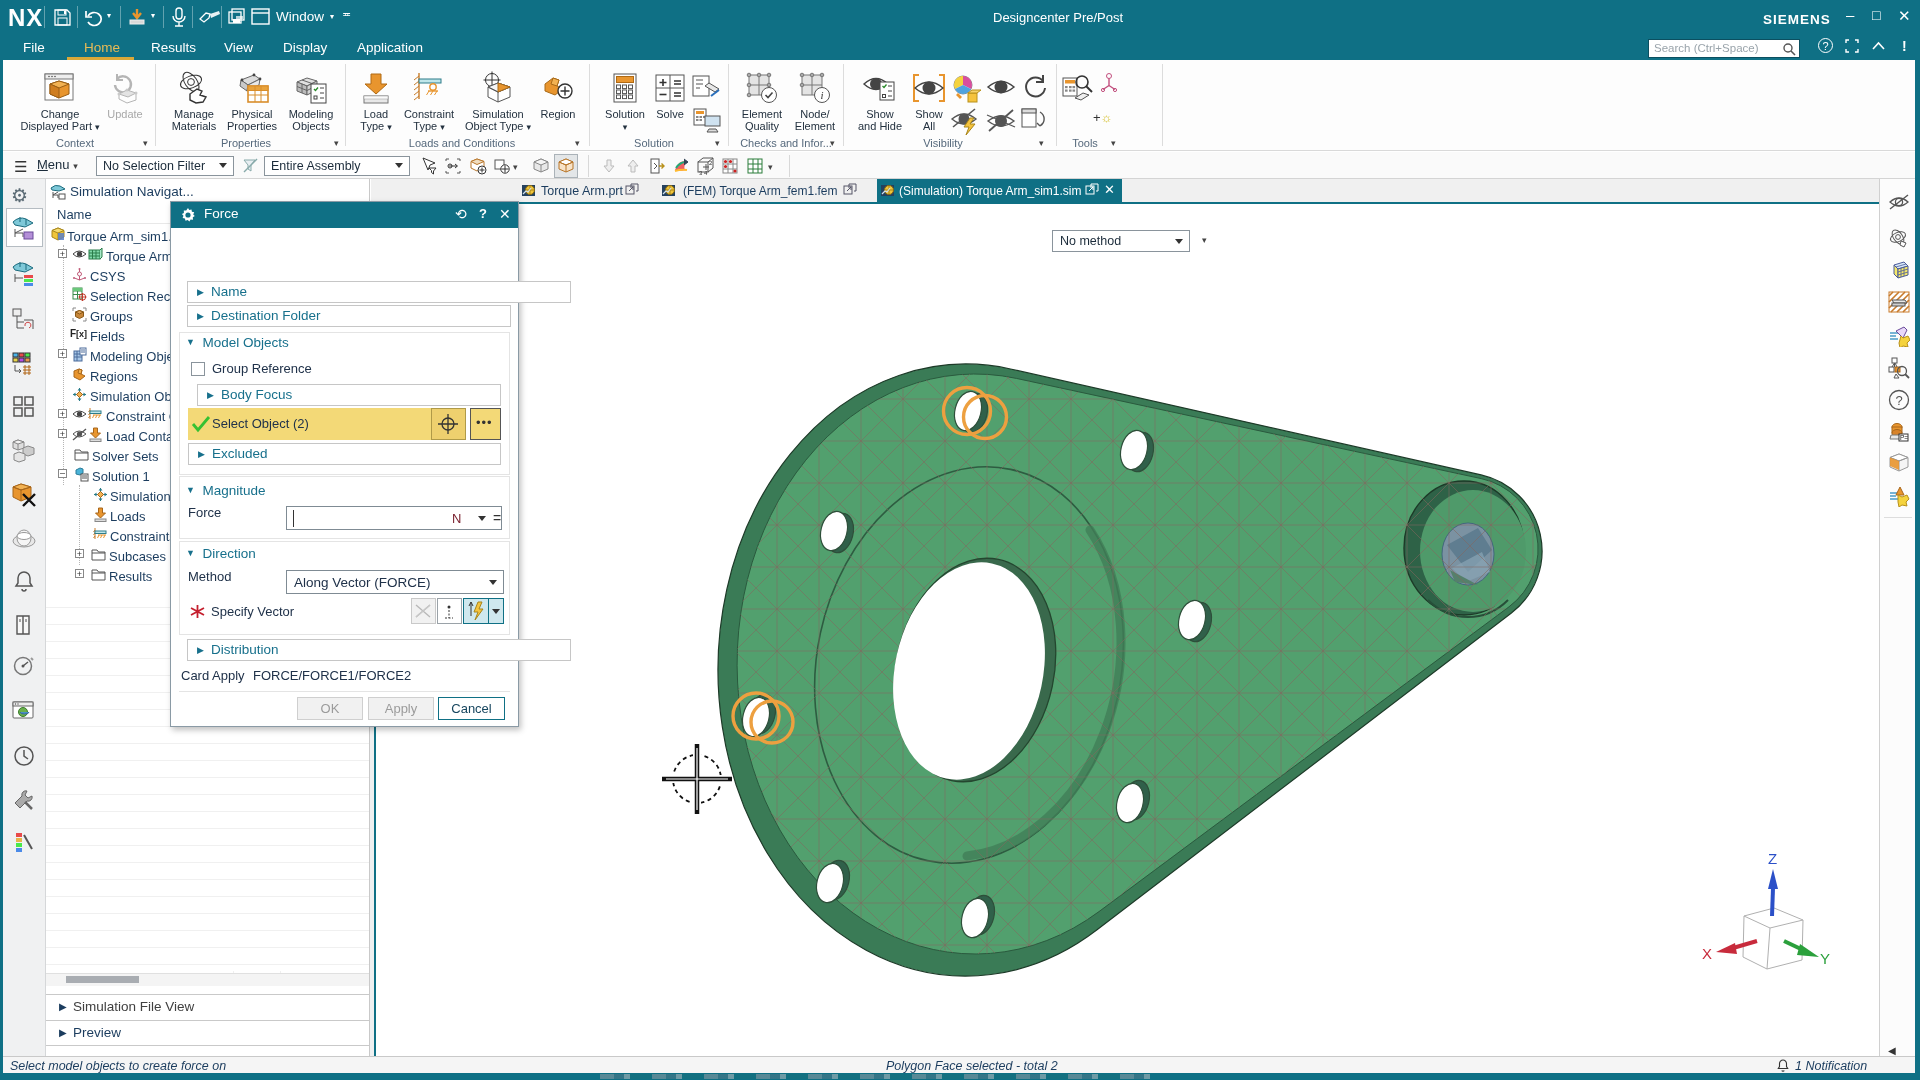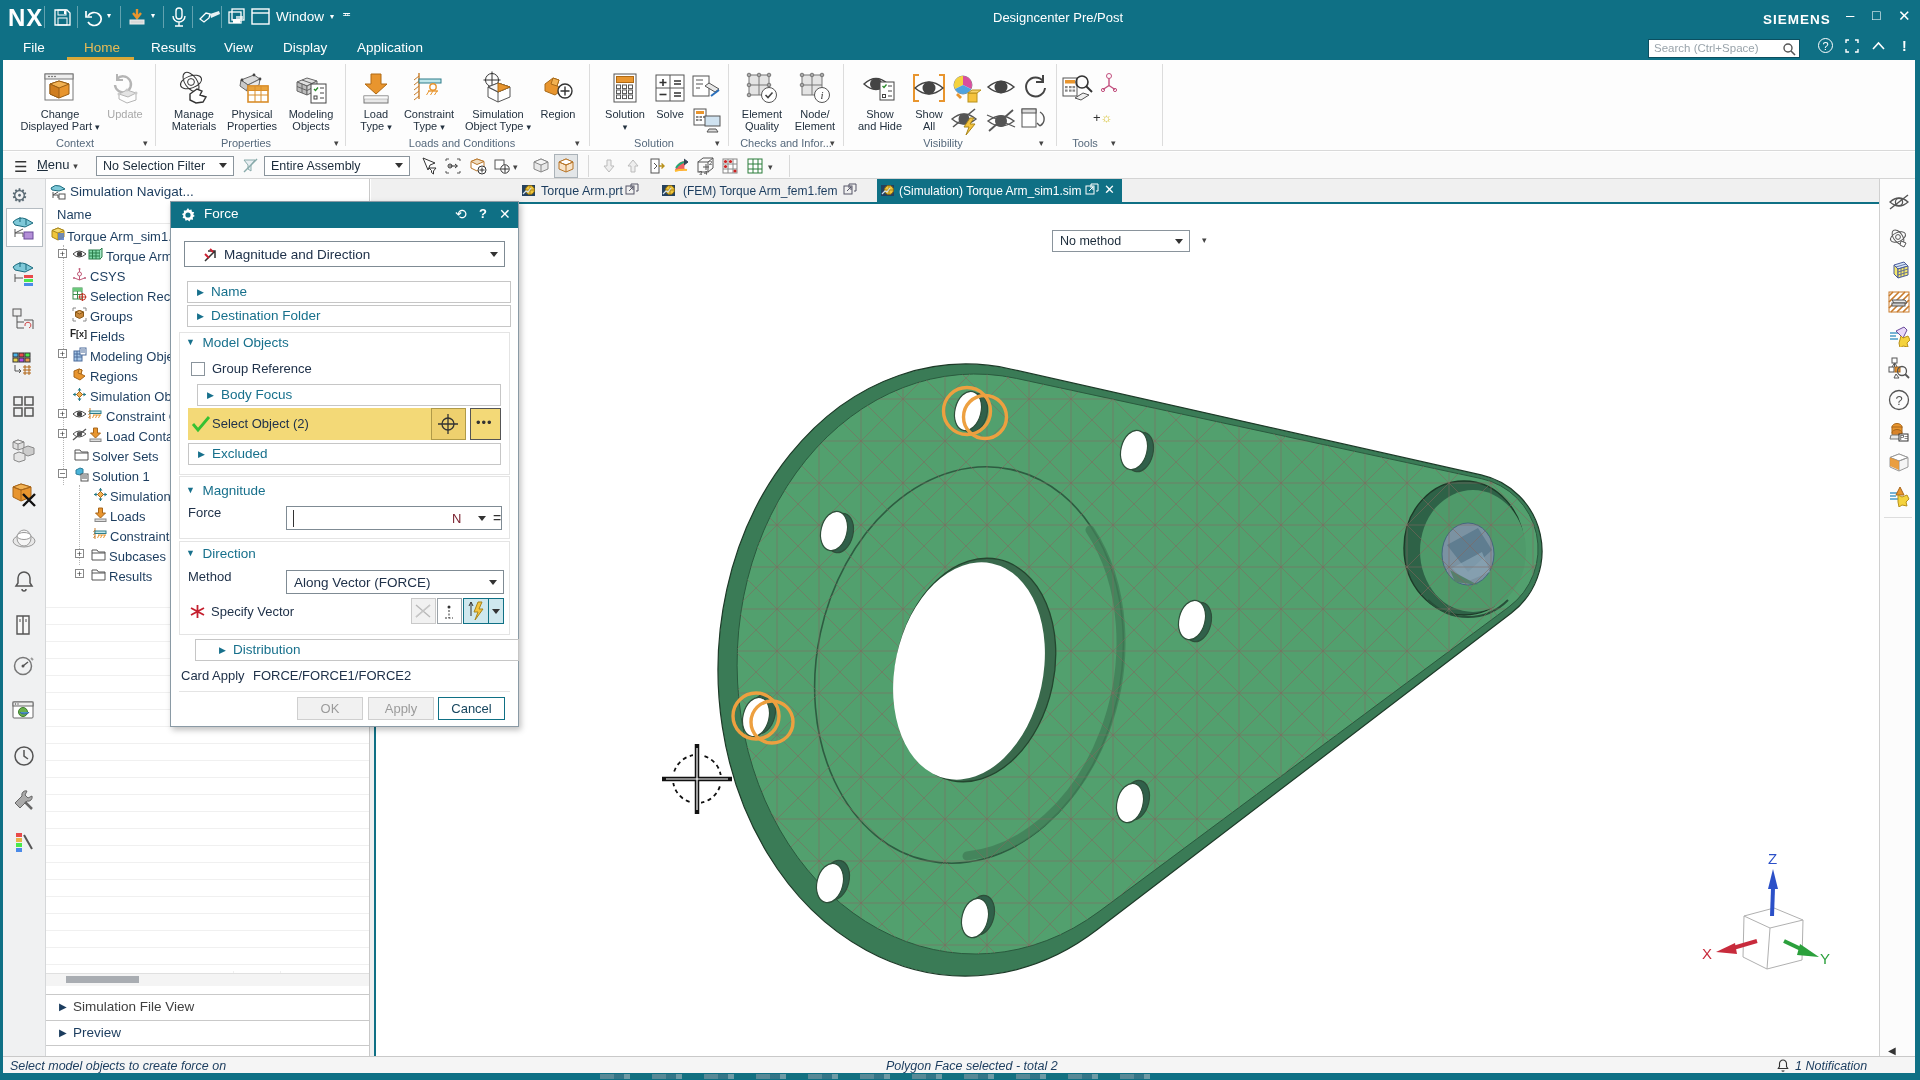--- a/index.html
+++ b/index.html
@@ -968,31 +968,22 @@
     <svg class="abs" style="left:9px;top:5px;" width="16" height="16" viewBox="0 0 16 16">
         <path d="M8 1 l1.2 2 l2.3 -0.6 l0.4 2.3 l2.3 0.6 l-1 2.1 l1.6 1.7 l-2 1.2 l0.2 2.4 l-2.4 -0.2 l-1.2 2 l-1.7 -1.6 l-2.2 0.9 l-0.6 -2.3 l-2.3 -0.5 l0.9 -2.2 l-1.6 -1.8 l2 -1.1 l-0.1 -2.4 l2.4 0.1 Z" fill="#fff"></path>
         <circle cx="8" cy="8" r="2.6" fill="#0f7085"></circle>
       </svg>
     <span class="abs" style="left:33px;top:4px;font-size:13.5px;color:#fff;">Force</span>
     <span class="abs" style="left:284px;top:4px;font-size:14px;color:#fff;">⟲</span>
     <span class="abs" style="left:308px;top:4px;font-size:13px;color:#fff;font-weight:bold;">?</span>
     <span class="abs" style="left:328px;top:4px;font-size:14px;color:#fff;">✕</span>
   </div>
 
-  <div class="combo" style="left:13px;top:39px;width:321px;height:26px;">
-    <svg class="abs" style="left:17px;top:4px;" width="18" height="18" viewBox="0 0 18 18">
-        <path d="M3 15 L13 5 m0 7 v-7 h-7" stroke="#333" fill="none" stroke-width="1.5"></path>
-        <path d="M3 8 l4 4" stroke="#c23" stroke-width="2"></path>
-        <path d="M8 3 l3 3" stroke="#c23" stroke-width="2"></path>
-      </svg>
-    <span class="abs" style="left:39px;top:5px;">Magnitude and Direction</span>
-    <span class="car" style="top:10px;"></span>
-  </div>
-
-  <div class="sbar" style="left:16px;top:79px;width:324px;"><span class="tri">▶</span>Name</div>
+
+  <div class="sbar" style="left:16px;top:79px;width:384px;"><span class="tri">▶</span>Name</div>
   <div class="sbar" style="left:16px;top:103px;width:324px;"><span class="tri">▶</span>Destination Folder</div>
 
   <div class="groupbox" style="top:130px;height:143px;"></div>
   <div class="shead" style="left:15px;top:133px;"><span style="font-size:9px;position:relative;top:-2px;">▼</span>&nbsp;&nbsp;Model Objects</div>
   <div class="abs" style="left:20px;top:160px;width:14px;height:14px;border:1px solid #8a949c;background:#fff;"></div>
   <div class="dlab" style="left:41px;top:159px;">Group Reference</div>
   <div class="sbar" style="left:26px;top:182px;width:304px;"><span class="tri">▶</span>Body Focus</div>
   <div class="abs" style="left:17px;top:206px;width:243px;height:32px;background:#f3d977;"></div>
   <div class="abs" style="left:260px;top:206px;width:35px;height:32px;background:#eed06e;border:1px solid #b09a48;"></div>
   <div class="abs" style="left:299px;top:206px;width:31px;height:32px;background:#f3d977;border:1px solid #555;"></div>
@@ -1037,20 +1028,20 @@
         <path d="M11 11 v8 m-4 0 h8" stroke="#333" stroke-dasharray="2 1.5" fill="none"></path>
       </svg></div>
   <div class="abs" style="left:292px;top:396px;width:26px;height:26px;background:#cfe8ee;border:1px solid #0f7085;"><svg width="24" height="24" viewBox="0 0 24 24">
         <path d="M7 3 v14 m0 -14 l-2 4 m2 -4 l2 4" stroke="#333" fill="none"></path>
         <path d="M14 3 l-4 10 h4 l-3 8 l8 -11 h-4 l3 -7 Z" fill="#f5c33d" stroke="#a8851a"></path>
       </svg></div>
   <div class="abs" style="left:318px;top:396px;width:15px;height:26px;background:#cfe8ee;border:1px solid #0f7085;border-left:none;">
       <span style="position:absolute;left:3px;top:10px;width:0;height:0;border-left:4px solid transparent;border-right:4px solid transparent;border-top:5px solid #333;"></span>
     </div>
 
-  <div class="sbar" style="left:24px;top:437px;width:324px;padding-left:14px;"><span class="tri">▶</span>Distribution</div>
+  <div class="sbar" style="left:16px;top:437px;width:384px;"><span class="tri">▶</span>Distribution</div>
   <div class="dlab" style="left:10px;top:466px;font-size:13px;">Card Apply</div>
   <div class="dlab" style="left:82px;top:466px;font-size:13px;">FORCE/FORCE1/FORCE2</div>
   <div class="abs" style="left:8px;top:489px;width:331px;height:1px;background:#e4e4e4;"></div>
   <div class="abs" style="left:126px;top:495px;width:66px;height:23px;background:#f1f1f1;border:1px solid #cfcfcf;text-align:center;font-size:13px;color:#9b9b9b;padding-top:3px;">OK</div>
   <div class="abs" style="left:197px;top:495px;width:66px;height:23px;background:#f1f1f1;border:1px solid #cfcfcf;text-align:center;font-size:13px;color:#9b9b9b;padding-top:3px;">Apply</div>
   <div class="abs" style="left:267px;top:495px;width:67px;height:23px;background:#fff;border:1.5px solid #0f7085;text-align:center;font-size:13px;color:#17465f;padding-top:3px;">Cancel</div>
 </div>
 
 </body></html>

